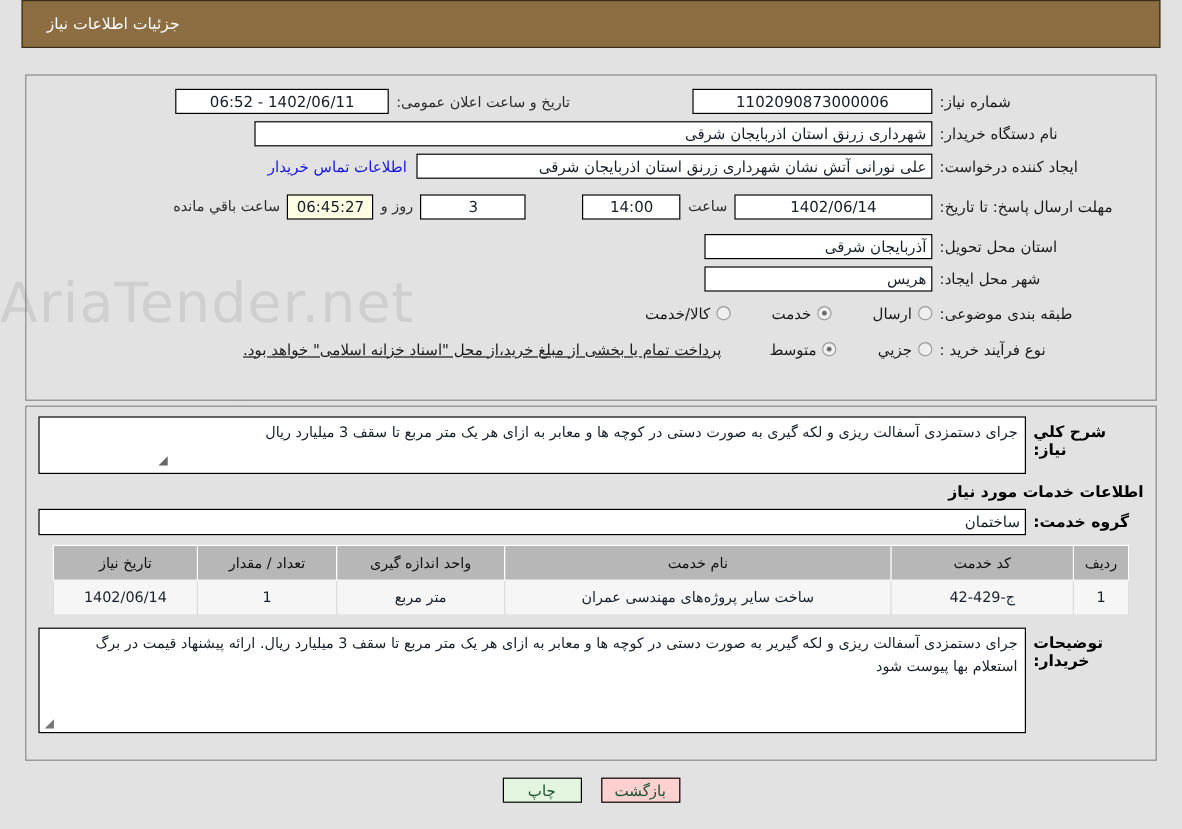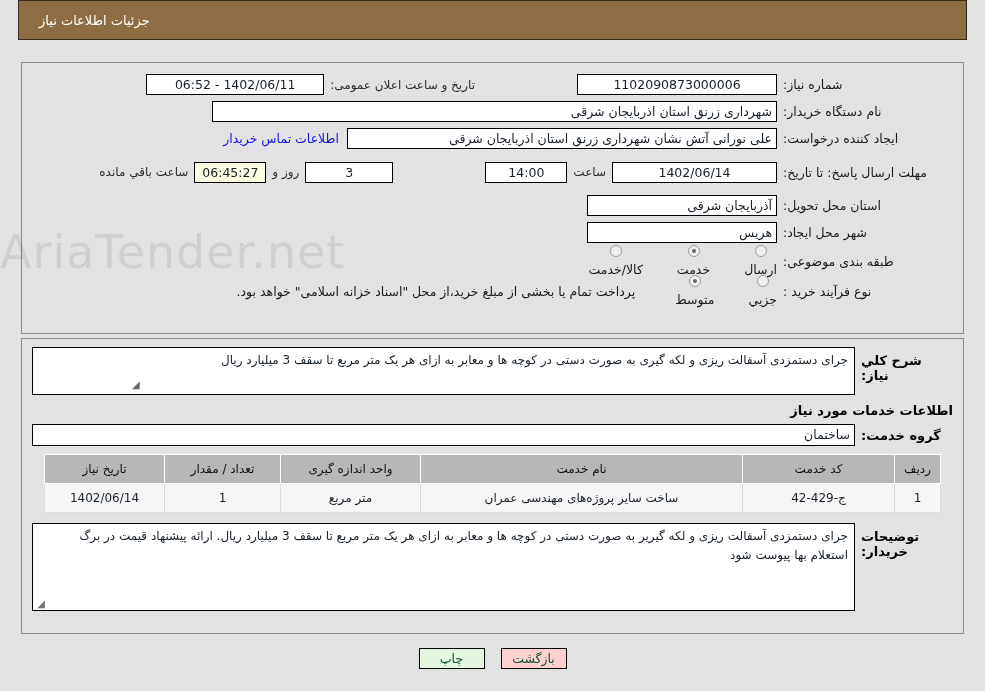--- a/index.html
+++ b/index.html
@@ -103,21 +103,20 @@
   
   .radio-wrap { display: flex; align-items: center; gap: 0; }
   .radio-item {
     display: flex;
     align-items: center;
     gap: 5px;
     margin-left: 34px;
     font-size: 12.5px;
     color: #1a1a1a;
     white-space: nowrap;
-    flex-direction: column;
   }
   .radio-dot {
     width: 12px;
     height: 12px;
     border-radius: 50%;
     border: 1px solid #9a9a9a;
     background: #efefef;
     box-sizing: border-box;
     display: inline-block;
     position: relative;
@@ -306,21 +305,21 @@
   <div class="frow">
     <span class="flabel w-lbl">ایجاد کننده درخواست:</span>
     <span class="fbox rtl-text" style="width:430px;">علی نورانی آتش نشان شهرداری زرنق استان اذربایجان شرقی</span>
     <span class="link-blue">اطلاعات تماس خریدار</span>
   </div>
 
   <div class="frow" style="height:40px; align-items:center;">
     <span class="flabel w-lbl" style="white-space:normal; line-height:15px;">مهلت ارسال پاسخ: تا تاریخ:</span>
     <span class="fbox" style="width:165px;">1402/06/14</span>
     <span class="inline-lbl">ساعت</span>
-    <span class="fbox" style="width:82px;margin-left:45px;">14:00</span>
+    <span class="fbox" style="width:82px;">14:00</span>
     <span class="fbox" style="width:88px; margin-right:47px;">3</span>
     <span class="inline-lbl">روز و</span>
     <span class="fbox cream" style="width:72px;">06:45:27</span>
     <span class="inline-lbl">ساعت باقي مانده</span>
   </div>
 
   <div class="frow">
     <span class="flabel w-lbl">استان محل تحویل:</span>
     <span class="fbox rtl-text" style="width:190px;">آذربایجان شرقی</span>
   </div>
@@ -353,21 +352,21 @@
     <span class="radio-wrap">
       <span class="radio-item">
         <span class="radio-dot"></span>
         <span>جزیي</span>
       </span>
       <span class="radio-item">
         <span class="radio-dot on"></span>
         <span>متوسط</span>
       </span>
     </span>
-    <span class="note-line" style="margin-right:6px;">پرداخت تمام یا بخشی از مبلغ خرید،از محل "اسناد خزانه اسلامی" خواهد بود.</span>
+    <span class="note-line" style="margin-right:6px;text-decoration:underline;">پرداخت تمام یا بخشی از مبلغ خرید،از محل "اسناد خزانه اسلامی" خواهد بود.</span>
   </div>
 </div>
 
 <div class="panel panel-bottom">
 
   <div class="desc-row">
     <span class="desc-label">شرح کلي نیاز:</span>
     <div class="textarea-box" style="flex:1; height:48px;">جرای دستمزدی آسفالت ریزی و لکه گیری به صورت دستی در کوچه ها و معابر به ازای هر یک متر مربع تا سقف 3 میلیارد ریال</div>
   </div>
   <div style="position:relative;">

